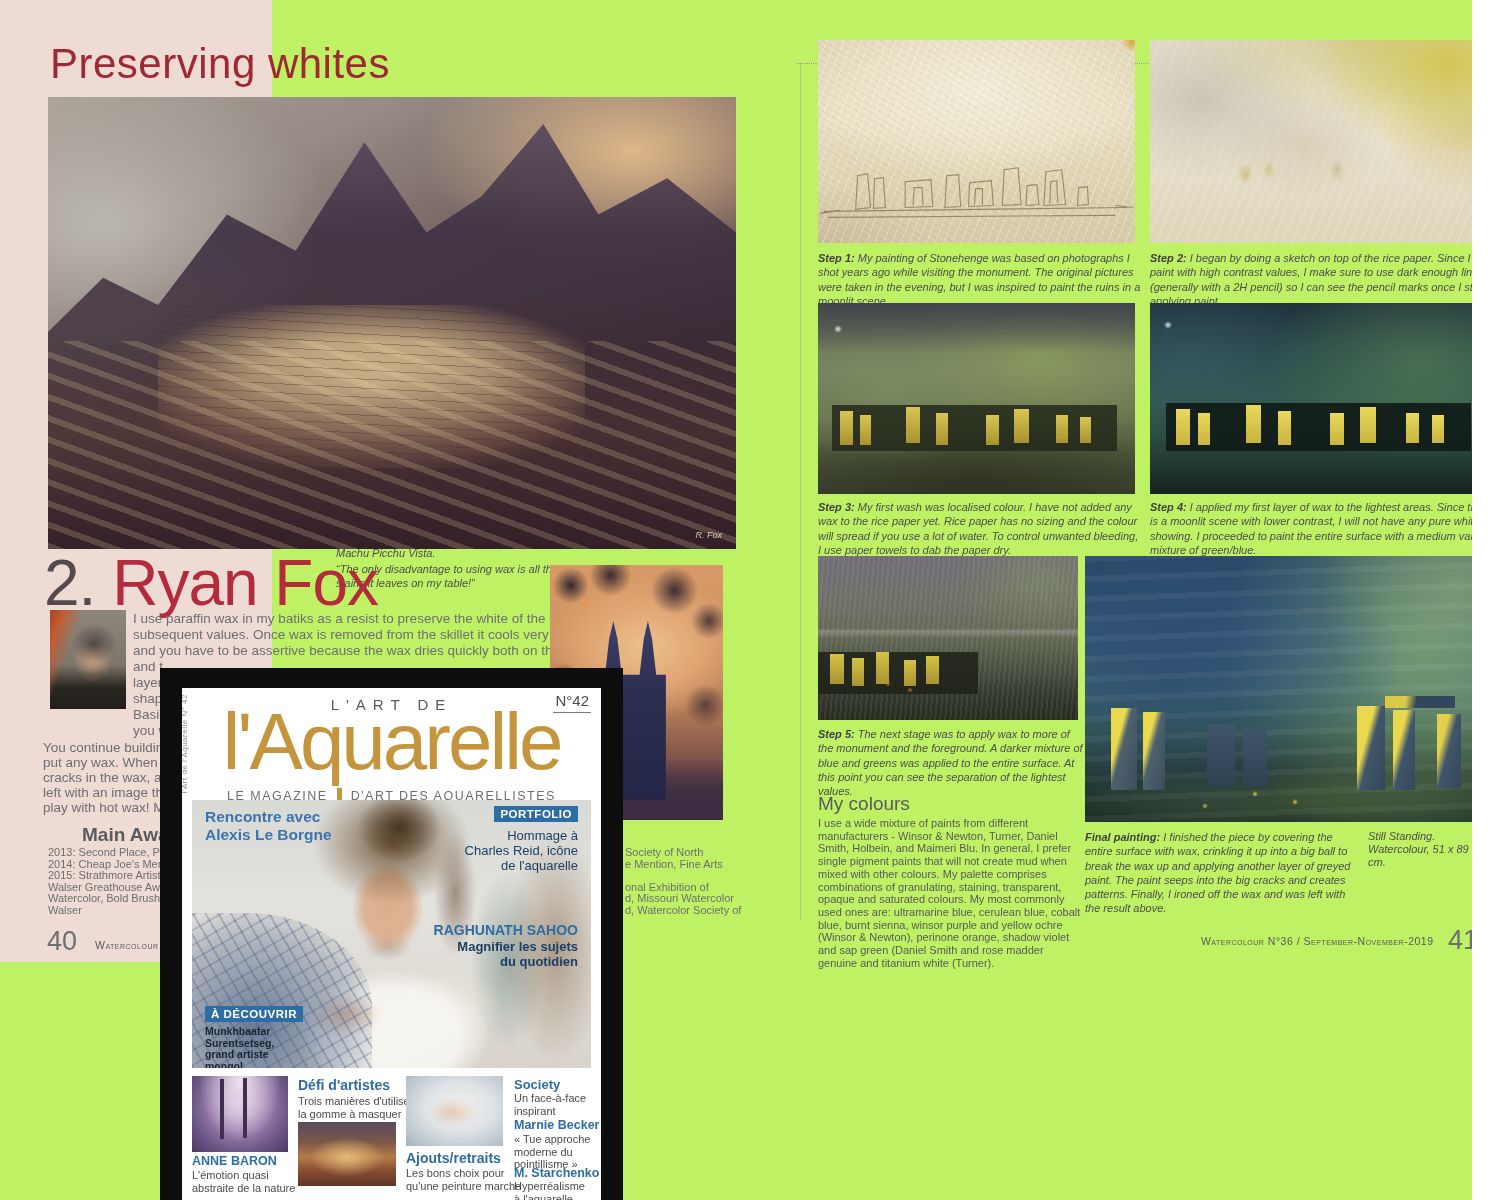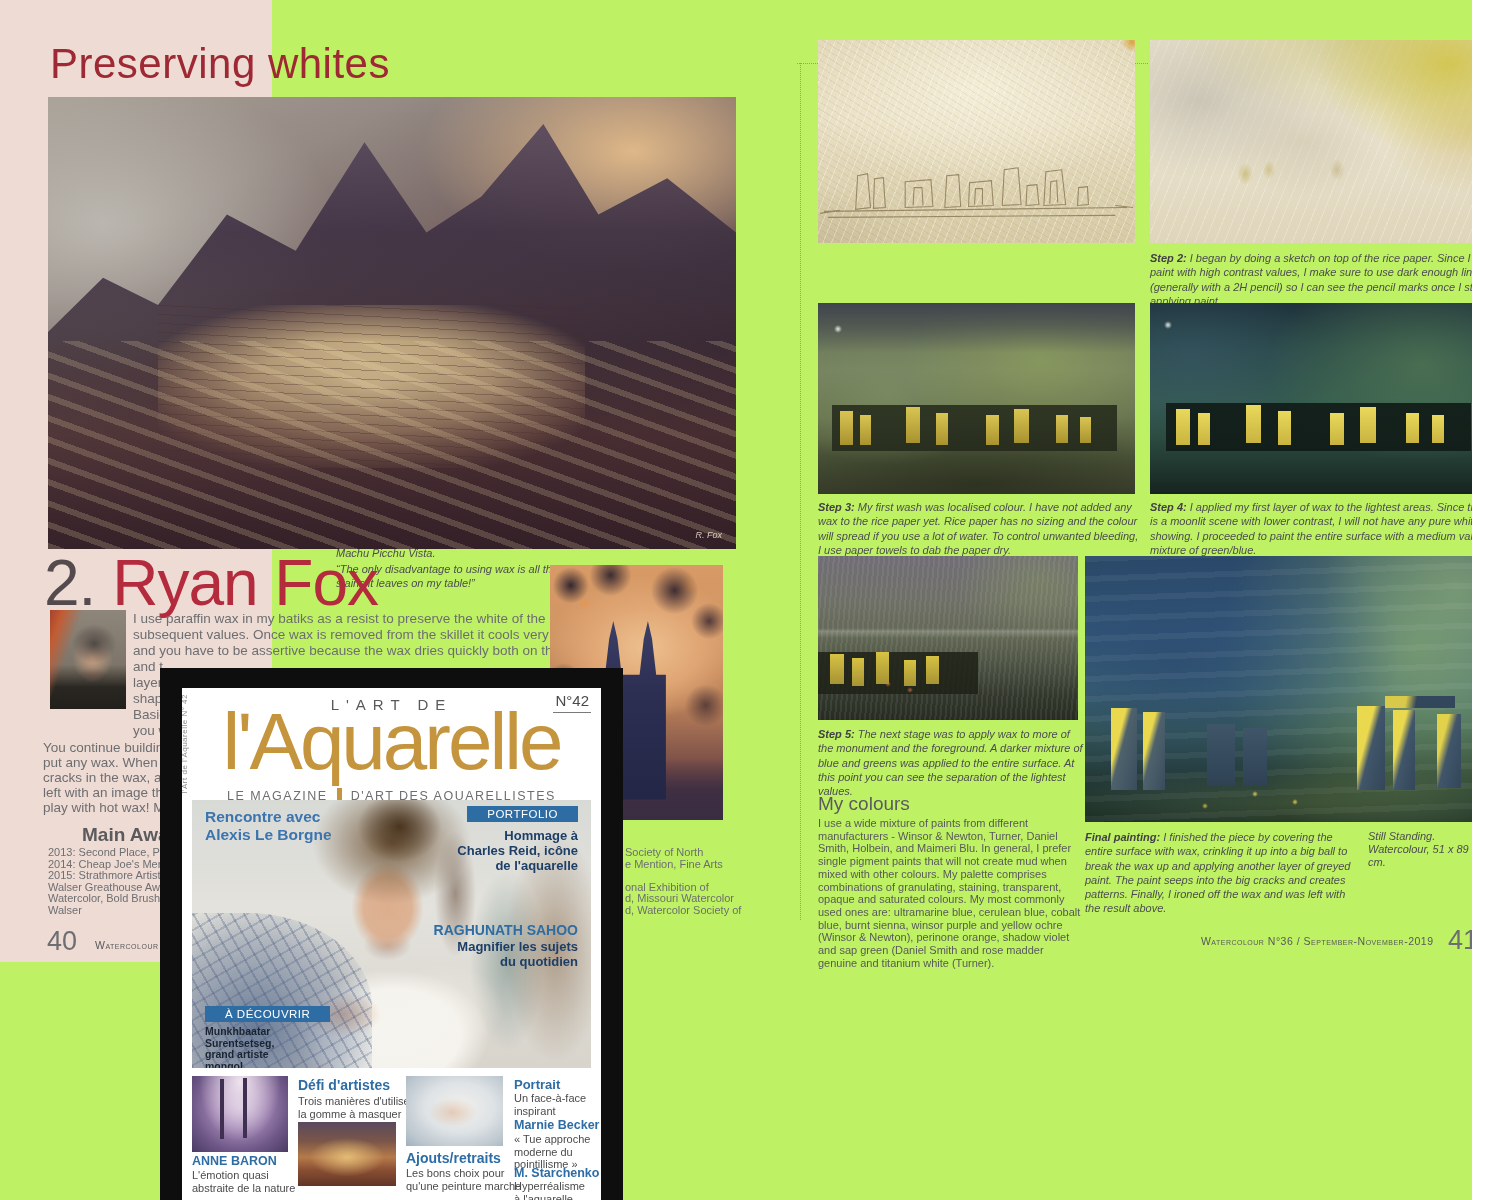--- a/index.html
+++ b/index.html
@@ -187,23 +187,23 @@
       radial-gradient(ellipse 80px 60px at 63% 78%, rgba(236,233,224,.9), rgba(236,233,224,0) 75%),
       radial-gradient(ellipse 70px 160px at 91% 55%, rgba(130,100,70,.55), rgba(130,100,70,0) 72%),
       radial-gradient(ellipse 50px 120px at 79% 60%, rgba(95,125,120,.5), rgba(95,125,120,0) 75%),
       linear-gradient(180deg,#d8dad6 0%,#e3e2dc 40%,#d8d4cc 100%);}
   .girl .plaid{position:absolute;left:0;bottom:0;width:45%;height:58%;border-top-right-radius:70% 60%;
     background:
       repeating-linear-gradient(60deg, rgba(60,80,120,.28) 0 2px, rgba(0,0,0,0) 2px 11px),
       repeating-linear-gradient(-30deg, rgba(60,80,120,.22) 0 2px, rgba(0,0,0,0) 2px 13px),
       radial-gradient(ellipse at 35% 75%, rgba(88,108,142,.85), rgba(88,108,142,.35) 55%, rgba(88,108,142,0) 80%);}
   .feature{position:absolute;left:13px;top:8px;font-size:15.5px;line-height:18px;font-weight:bold;color:#3b74ae;}
-  .badge{position:absolute;background:#2e6da4;color:#ffffff;font-size:11.5px;font-weight:normal;padding:2px 20px;letter-spacing:.5px;}
+  .badge{position:absolute;background:#2e6da4;color:#ffffff;font-size:11.5px;font-weight:bold;padding:2px 6px;letter-spacing:.5px;}
   .badge.portfolio{right:13px;top:6px;}
-  .portf-lines{position:absolute;right:13px;top:28px;text-align:right;font-size:13px;line-height:15px;font-weight:bold;color:#1d3e66;}
+  .portf-lines{position:absolute;right:13px;top:28px;text-align:right;font-size:13px;line-height:15px;font-weight:normal;color:#1d3e66;}
   .sahoo-n{position:absolute;right:13px;top:122px;font-size:14px;font-weight:bold;color:#2e6da4;}
   .sahoo-l{position:absolute;right:13px;top:139px;text-align:right;font-size:13px;line-height:15px;font-weight:bold;color:#1d3e66;}
   .badge.discover{left:13px;top:206px;}
   .disc-lines{position:absolute;left:13px;top:226px;font-size:10.5px;line-height:11.5px;font-weight:bold;color:#1a2430;}
   .strip-title{position:absolute;font-size:12.5px;font-weight:bold;color:#2e6da4;}
   .strip-text{position:absolute;font-size:11px;line-height:12.5px;color:#4b4b4d;}
   .thumb1{position:absolute;left:10px;top:388px;width:96px;height:76px;
     background:
       linear-gradient(#3f2f50,#3f2f50) 30% 20%/4px 60px no-repeat,
       linear-gradient(#3f2f50,#3f2f50) 55% 10%/4px 60px no-repeat,
@@ -296,20 +296,24 @@
         <path d="M152,65 l1,-24 l22,-2 l2,25 z M158,63 l1,-16 l7,0 l0,16"></path>
         <path d="M186,64 l2,-36 l14,-2 l3,37 z"></path>
         <path d="M210,64 l1,-20 l10,-1 l2,20 z"></path>
         <path d="M228,64 l2,-34 l16,-2 l4,35 z M234,62 l1,-22 l6,-1 l1,22"></path>
         <path d="M262,64 l1,-18 l9,-1 l1,18 z"></path>
         <path d="M2,72 l20,-3 M300,64 l18,2"></path>
       </g>
     </svg>
   </div>
   <div class="abs step2"></div>
+  <div class="abs cap" style="left:818px;top:251px;width:325px;">
+    <b>Step 1:</b>
+    <span>My painting of Stonehenge was based on photographs I shot years ago while visiting the monument. The original pictures were taken in the evening, but I was inspired to paint the ruins in a moonlit scene.</span>
+  </div>
   <div class="abs cap" style="left:1150px;top:251px;width:343px;">
     <b>Step 2:</b>
     <span>I began by doing a sketch on top of the rice paper.  Since I paint with high contrast values, I make sure to use dark enough lines (generally with a 2H pencil) so I can see the pencil marks once I start applying paint.</span>
   </div>
 
   <div class="abs step3"></div>
   <div class="abs step4"></div>
   <div class="abs cap" style="left:818px;top:500px;width:325px;">
     <b>Step 3:</b>
     <span>My first wash was localised colour. I have not added any wax to the rice paper yet.  Rice paper has no sizing and the colour will spread if you use a lot of water. To control unwanted bleeding, I use paper towels to dab the paper dry.</span>
@@ -393,21 +397,21 @@
       </div>
       <div class="thumb2"></div>
 
       <div class="thumb3"></div>
       <div class="strip-title nw" style="left:224px;top:462px;font-size:14px;">Ajouts/retraits</div>
       <div class="strip-text" style="left:224px;top:479px;">
         <div>Les bons choix pour</div>
         <div>qu'une peinture marche</div>
       </div>
 
-      <div class="strip-title nw" style="left:332px;top:389px;font-size:13px;">Portrait</div>
+      <div class="strip-title nw" style="left:332px;top:389px;font-size:13px;">Society</div>
       <div class="strip-text" style="left:332px;top:404px;">
         <div>Un face-à-face</div>
         <div>inspirant</div>
       </div>
       <div class="strip-title nw" style="left:332px;top:430px;font-size:12.5px;">Marnie Becker</div>
       <div class="strip-text" style="left:332px;top:445px;">
         <div>« Tue approche</div>
         <div>moderne du</div>
         <div>pointillisme »</div>
       </div>

